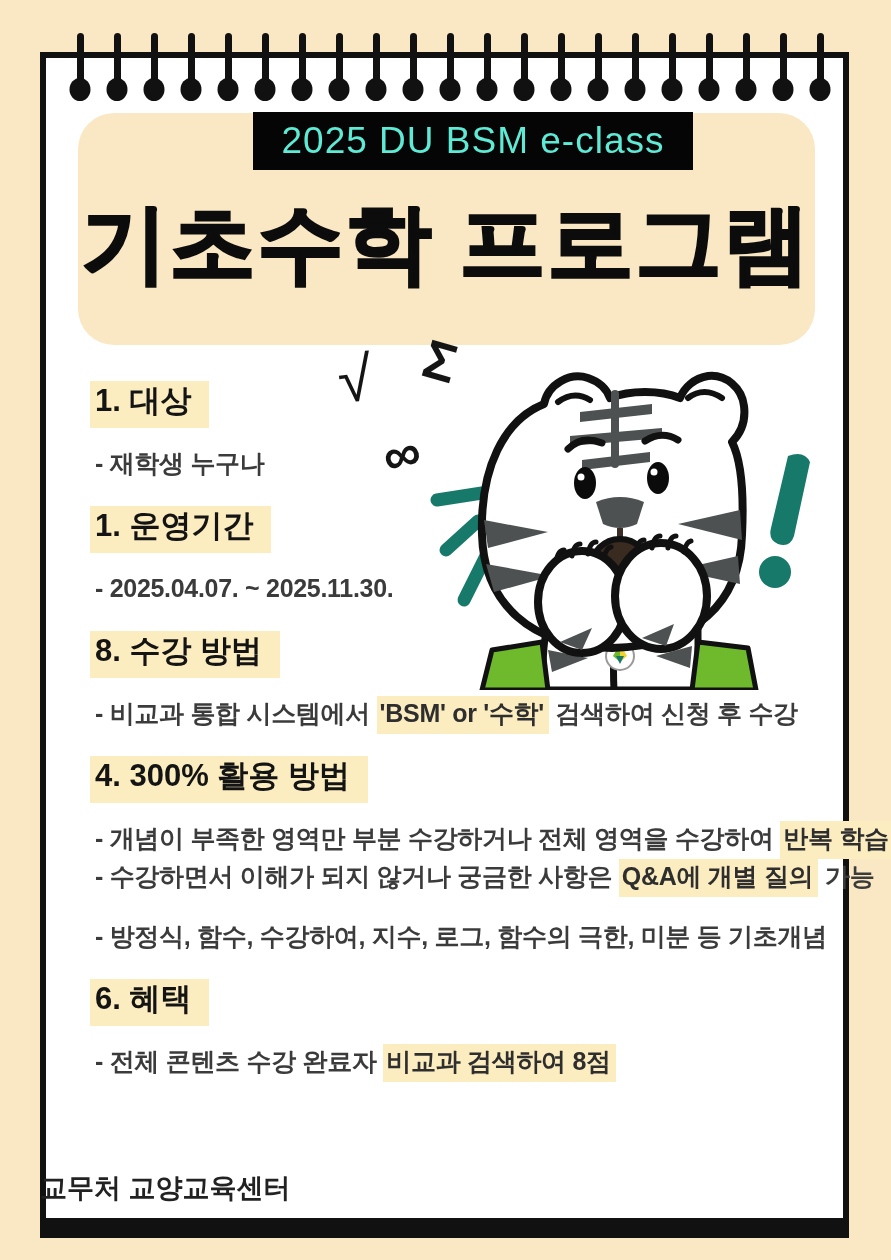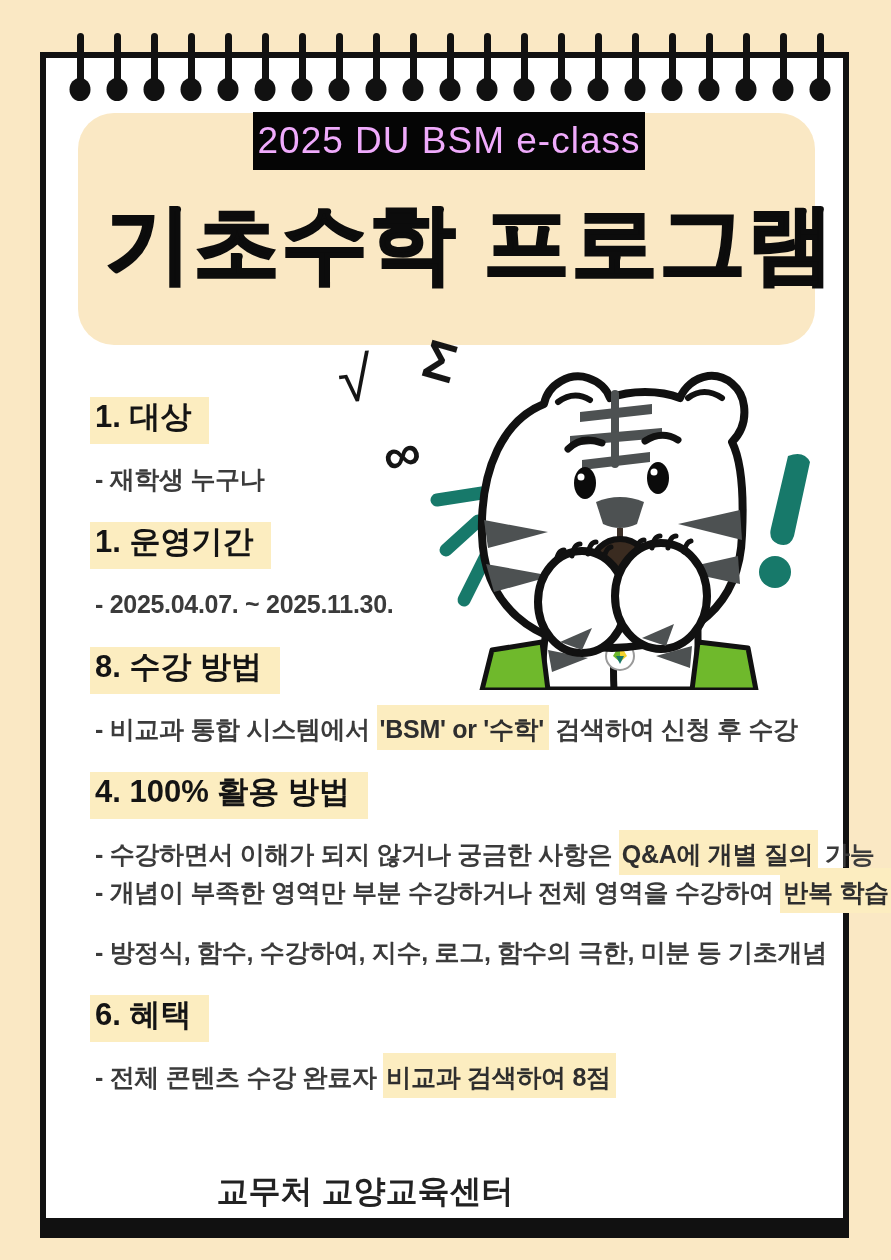--- a/index.html
+++ b/index.html
@@ -20,51 +20,50 @@
   .pin::after{
     content:"";position:absolute;left:50%;transform:translateX(-50%);
     bottom:-16px;width:21px;height:23px;background:#111;border-radius:50%;
   }
   
   .title-box{
     position:absolute;left:78px;top:113px;width:737px;height:232px;
     background:#fae8c4;border-radius:36px;z-index:1;
   }
   .banner{
-    position:absolute;left:253px;top:112px;width:392px;height:58px;z-index:2;
-    background:#050505;color:#f0abfc;display:flex;align-items:center;justify-content:center;
+    position:absolute;left:253px;top:112px;width:440px;height:58px;z-index:2;
+    background:#050505;color:#5eead4;display:flex;align-items:center;justify-content:center;
     font-size:37px;letter-spacing:1px;font-weight:400;
   }
   .main-title{
     position:absolute;left:78px;top:188px;width:737px;z-index:2;
     text-align:center;font-size:86px;line-height:110px;font-weight:900;
     color:#0c0c0c;letter-spacing:2px;-webkit-text-stroke:2.5px #0c0c0c;
     white-space:nowrap;
-    margin-left:24px;
   }
   
   .content{position:absolute;left:95px;top:381px;width:740px;z-index:3;}
-  section{margin:16px 0 26px 0;}
+  section{margin:0 0 26px 0;}
   h2{
     margin:0 0 18px 0;font-size:31px;font-weight:800;color:#141414;line-height:34px;
   }
   h2 .hl-head{
     display:inline-block;background:#fcedc0;padding:3px 18px 10px 5px;margin-left:-5px;
   }
   p{
     margin:0 0 4px 0;font-size:25px;font-weight:700;color:#3b3b3b;line-height:34px;
     white-space:nowrap;letter-spacing:-0.3px;
   }
   mark{
-    background:#fcedc0;color:#2e2e2e;padding:10px 5px 7px 3px;
+    background:#fcedc0;color:#2e2e2e;padding:3px 5px 7px 3px;
   }
   
   .footer{
     position:absolute;left:40px;top:1170px;width:650px;z-index:3;
-    text-align:center;font-size:32px;font-weight:700;color:#222;
+    text-align:left;font-size:27px;font-weight:700;color:#222;
   }
   
   .math-symbol{position:absolute;z-index:4;color:#151515;font-weight:700;}
   .sym-sqrt{left:338px;top:344px;font-size:62px;transform:rotate(-6deg);font-weight:400;}
   .sym-sigma{left:424px;top:330px;font-size:54px;transform:rotate(16deg);}
   .sym-inf{left:383px;top:424px;font-size:52px;transform:rotate(-14deg);}
   .mascot{position:absolute;left:430px;top:350px;z-index:4;}
 </style>
 </head>
 <body>
@@ -215,23 +214,23 @@
     </section>
     <section>
       <h2><span class="hl-head">1. 운영기간</span></h2>
       <p>- 2025.04.07. ~ 2025.11.30.</p>
     </section>
     <section>
       <h2><span class="hl-head">8. 수강 방법</span></h2>
       <p>- 비교과 통합 시스템에서 <mark>'BSM' or '수학'</mark> 검색하여 신청 후 수강</p>
     </section>
     <section>
-      <h2><span class="hl-head">4. 100% 활용 방법</span></h2>
+      <h2><span class="hl-head">4. 300% 활용 방법</span></h2>
+      <p>- 개념이 부족한 영역만 부분 수강하거나 전체 영역을 수강하여 <mark>반복 학습</mark></p>
       <p>- 수강하면서 이해가 되지 않거나 궁금한 사항은 <mark>Q&amp;A에 개별 질의</mark> 가능</p>
-      <p>- 개념이 부족한 영역만 부분 수강하거나 전체 영역을 수강하여 <mark>반복 학습</mark></p>
     </section>
     <section>
       <p>- 방정식, 함수, 수강하여, 지수, 로그, 함수의 극한, 미분 등 기초개념</p>
     </section>
     <section>
       <h2><span class="hl-head">6. 혜택</span></h2>
       <p>- 전체 콘텐츠 수강 완료자 <mark>비교과 검색하여 8점</mark></p>
     </section>
   </main>
 

